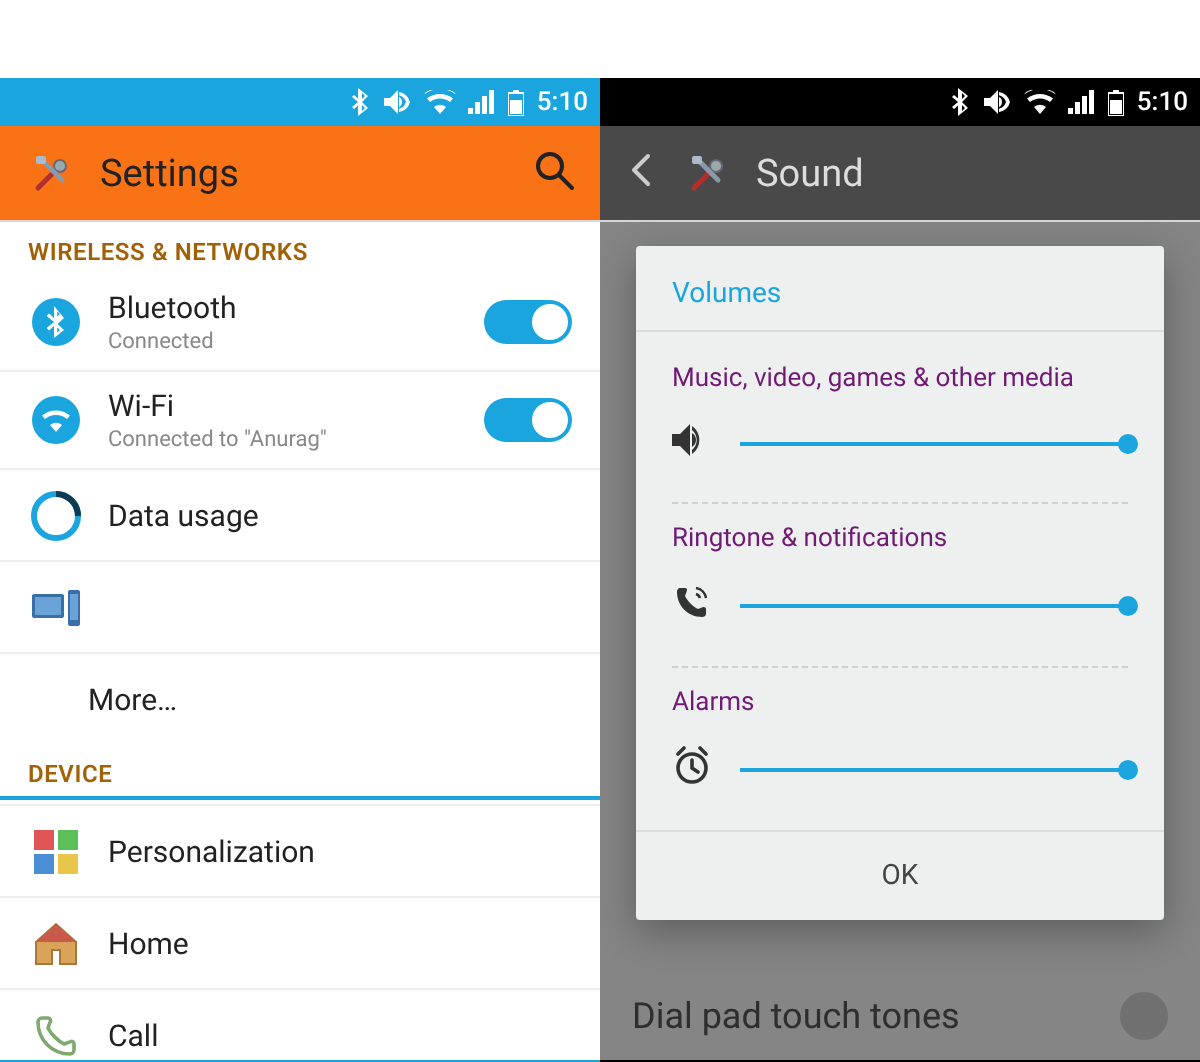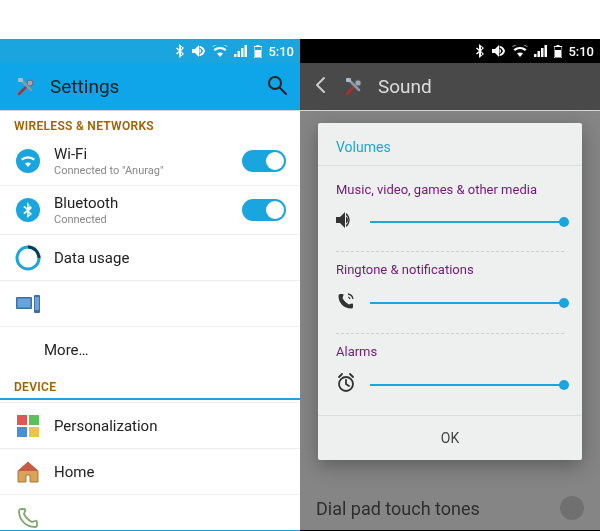--- a/index.html
+++ b/index.html
@@ -6,21 +6,21 @@
   html, body { width: 600px; height: 531px; font-family: "Segoe UI", Roboto, Arial, sans-serif; overflow: hidden; }
   .root { display: flex; width: 600px; height: 531px; }
   .phone { width: 300px; height: 531px; position: relative; display: flex; flex-direction: column; overflow: hidden; margin-top: 39px; }
   
   .status { height: 24px; display: flex; align-items: center; justify-content: flex-end; padding: 0 6px; gap: 6px; font-size: 12px; }
   .status.left-bar { background: #1aa5de; color: #fff; }
   .status.right-bar { background: #000; color: #fff; }
   .status .clock { font-size: 13px; font-weight: 500; }
   .status svg { display: block; }
   
-  .actionbar { height: 48px; background: #0ea5e9; display: flex; align-items: center; padding: 0 12px; gap: 10px; border-bottom: 1px solid #d6d6d6; }
+  .actionbar { height: 48px; background: #f97316; display: flex; align-items: center; padding: 0 12px; gap: 10px; border-bottom: 1px solid #d6d6d6; }
   .actionbar.dark { background: #494949; color: #ddd; }
   .actionbar .title { font-size: 19px; flex: 1; color: #222; }
   .actionbar.dark .title { color: #ddd; }
   .actionbar .search { margin-left: auto; }
   
   .list { flex: 1; background: #fff; overflow: hidden; }
   .section-header { font-size: 12px; color: #a16207; padding: 8px 14px 4px; font-weight: 600; letter-spacing: .3px; }
   .section-header + .row, .divider + .row { border-top: none; }
   .blue-line { height: 2px; background: #1aa5de; margin: 0 0 2px 0; }
   .row { display: flex; align-items: center; padding: 8px 14px; border-top: 1px solid #eee; min-height: 46px; gap: 12px; position: relative; }
@@ -111,51 +111,51 @@
       </span>
     </div>
 
     <div class="list">
       <div class="section-header">WIRELESS &amp; NETWORKS</div>
 
       <div class="row">
         <span class="icon28">
           <svg width="26" height="26" viewBox="0 0 26 26">
               <circle cx="13" cy="13" r="12" fill="#1aa5de"></circle>
+              <path d="M12 5v6l-2.5-2.2L8.3 10l3.7 3-3.7 3 1.2 1.2L12 15v6l5-4-3.2-3L17 11l-5-6zm1.6 2.8L15 9l-1.4 1.2V7.8zm0 10.4v-2.4L15 17l-1.4 1.2z" fill="#fff"></path>
+            </svg>
+        </span>
+        <div class="txt">
+          <div class="rowlabel">Bluetooth</div>
+          <div class="rowsub">Connected</div>
+        </div>
+        <div class="switch">
+            <div class="knob"></div>
+          </div>
+      </div>
+
+      <div class="row">
+        <span class="icon28">
+          <svg width="26" height="26" viewBox="0 0 26 26">
+              <circle cx="13" cy="13" r="12" fill="#1aa5de"></circle>
               <path d="M13 19 L16 15.5 A5 5 0 0 0 10 15.5 Z M7.5 12.5 A8.5 8.5 0 0 1 18.5 12.5 L20 10.8 A10.8 10.8 0 0 0 6 10.8 Z" fill="#fff"></path>
             </svg>
         </span>
         <div class="txt">
           <div class="rowlabel">Wi-Fi</div>
           <div class="rowsub">Connected to "Anurag"</div>
         </div>
         <div class="switch">
             <div class="knob"></div>
           </div>
       </div>
 
       <div class="row">
         <span class="icon28">
           <svg width="26" height="26" viewBox="0 0 26 26">
-              <circle cx="13" cy="13" r="12" fill="#1aa5de"></circle>
-              <path d="M12 5v6l-2.5-2.2L8.3 10l3.7 3-3.7 3 1.2 1.2L12 15v6l5-4-3.2-3L17 11l-5-6zm1.6 2.8L15 9l-1.4 1.2V7.8zm0 10.4v-2.4L15 17l-1.4 1.2z" fill="#fff"></path>
-            </svg>
-        </span>
-        <div class="txt">
-          <div class="rowlabel">Bluetooth</div>
-          <div class="rowsub">Connected</div>
-        </div>
-        <div class="switch">
-            <div class="knob"></div>
-          </div>
-      </div>
-
-      <div class="row">
-        <span class="icon28">
-          <svg width="26" height="26" viewBox="0 0 26 26">
               <circle cx="13" cy="13" r="11" fill="none" stroke="#1aa5de" stroke-width="3"></circle>
               <path d="M13 2 A11 11 0 0 1 24 13" fill="none" stroke="#0a3b55" stroke-width="3"></path>
             </svg>
         </span>
         <div class="txt">
             <div class="rowlabel">Data usage</div>
           </div>
       </div>
 
       <div class="row">
@@ -203,20 +203,23 @@
             <div class="rowlabel">Home</div>
           </div>
       </div>
 
       <div class="row">
         <span class="icon28">
           <svg width="24" height="24" viewBox="0 0 24 24">
               <path d="M5 3 C4 3 3 4 3 5 C3 14 10 21 19 21 C20 21 21 20 21 19 L21 16 C21 15 20 14.5 19.3 14.8 L16 16 C13 14.5 9.5 11 8 8 L9.2 4.7 C9.5 4 9 3 8 3 Z" fill="none" stroke="#7fa96e" stroke-width="1.8"></path>
             </svg>
         </span>
+        <div class="txt">
+            <div class="rowlabel">Call</div>
+          </div>
       </div>
 
     </div>
 
     <div class="nav blue">
       <span><svg width="20" height="20" viewBox="0 0 20 20">
             <path d="M13 3 L6 10 L13 17" fill="none" stroke="#fff" stroke-width="2.5" stroke-linecap="round" stroke-linejoin="round"></path>
           </svg></span>
       <span><svg width="22" height="22" viewBox="0 0 22 22">
             <path d="M11 2 L4 8 V20 H18 V8 Z" fill="#fff"></path>

